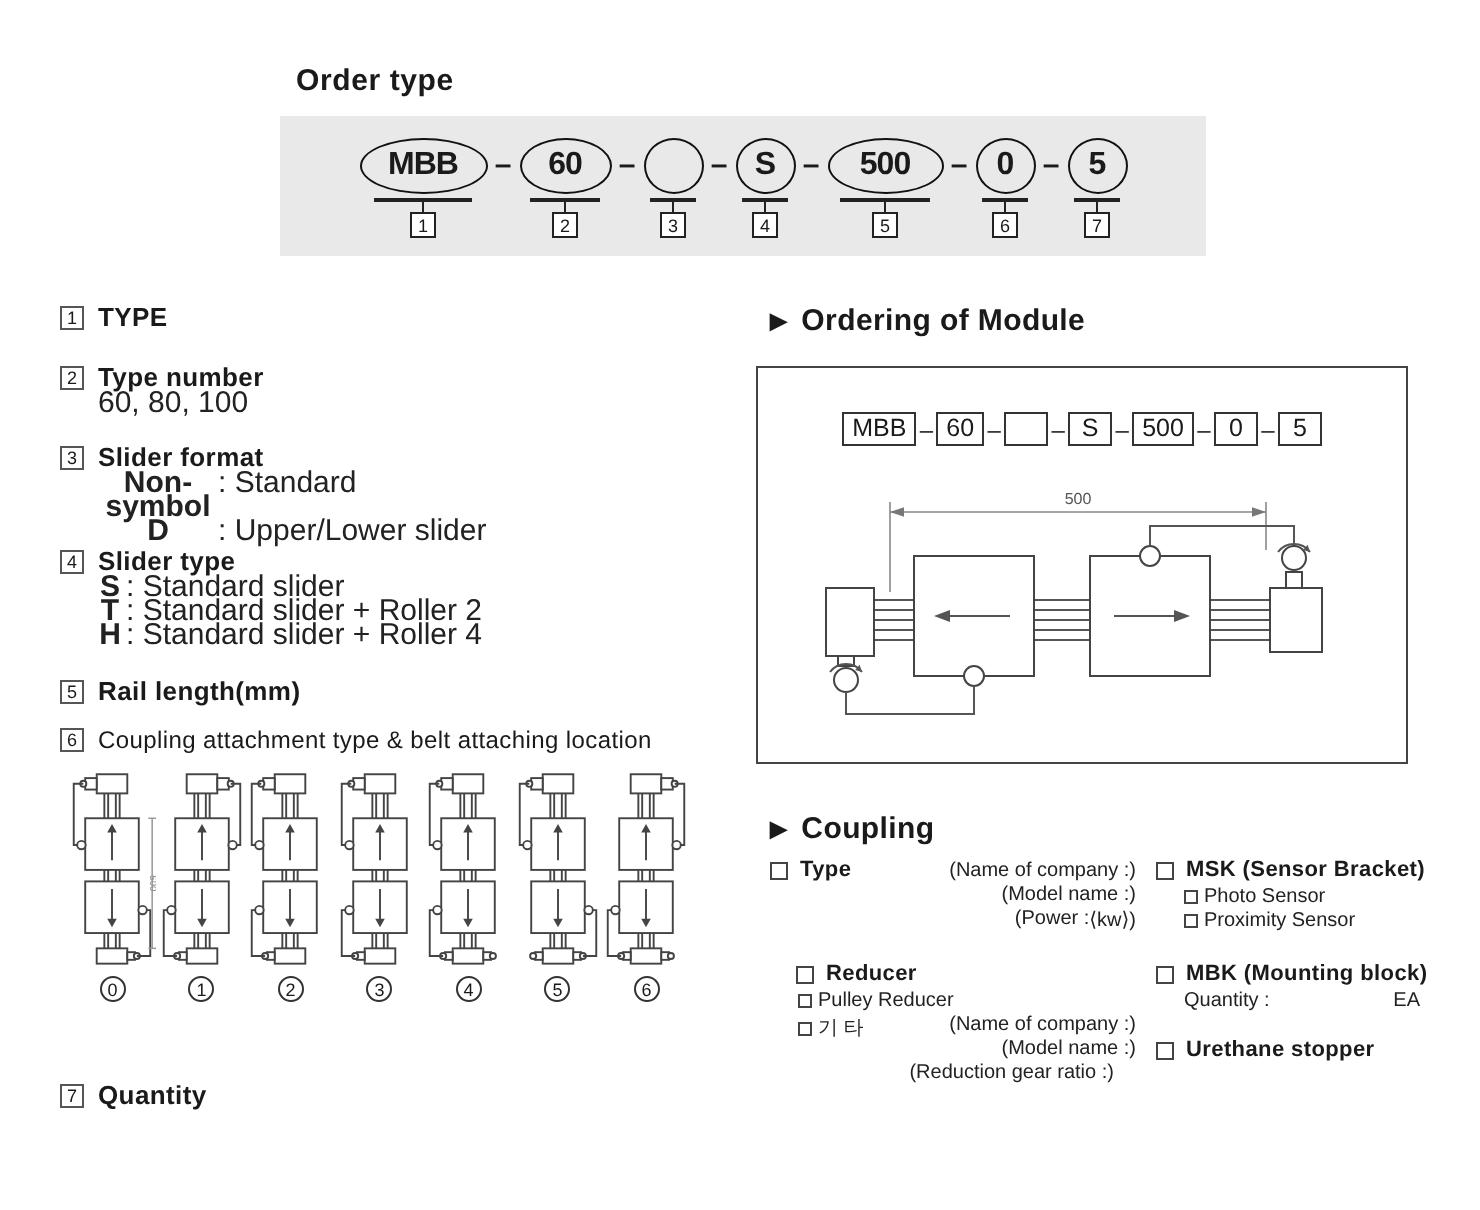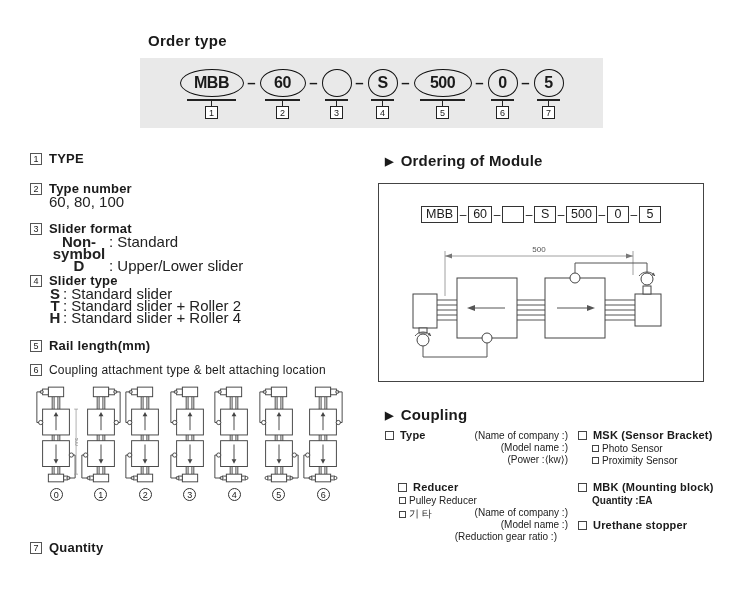--- a/index.html
+++ b/index.html
@@ -52,21 +52,21 @@
   .mdash { font-size:12px; width:10px; text-align:center; }
   .mod-svg { position:absolute; left:16px; top:58px; }
 
   
   .acc-row { position:absolute; display:flex; align-items:center; font-size:11px; }
   .acc-label { font-weight:bold; letter-spacing:.2px; }
   .cb  { display:inline-block; width:9px; height:9px; border:1.2px solid #444; margin-right:6px; flex:0 0 auto; }
   .cbs { display:inline-block; width:7px; height:7px; border:1px solid #444; margin-right:3px; flex:0 0 auto; }
   .sub-row { position:absolute; display:flex; align-items:center; font-size:10px; color:#222; }
   .paren-line { position:absolute; display:flex; justify-content:flex-end; font-size:10px; color:#222; }
-  .qty-line { position:absolute; display:flex; font-size:10px; color:#222;font-weight:bold; }
+  .qty-line { position:absolute; display:flex; justify-content:space-between; font-size:10px; color:#222; }
 
   svg { display:block; }
   .ln  { stroke:#555; stroke-width:1; fill:none; }
   .lnt { stroke:#888; stroke-width:0.8; fill:none; }
 </style>
 </head>
 <body>
 
 <div class="page">
 

